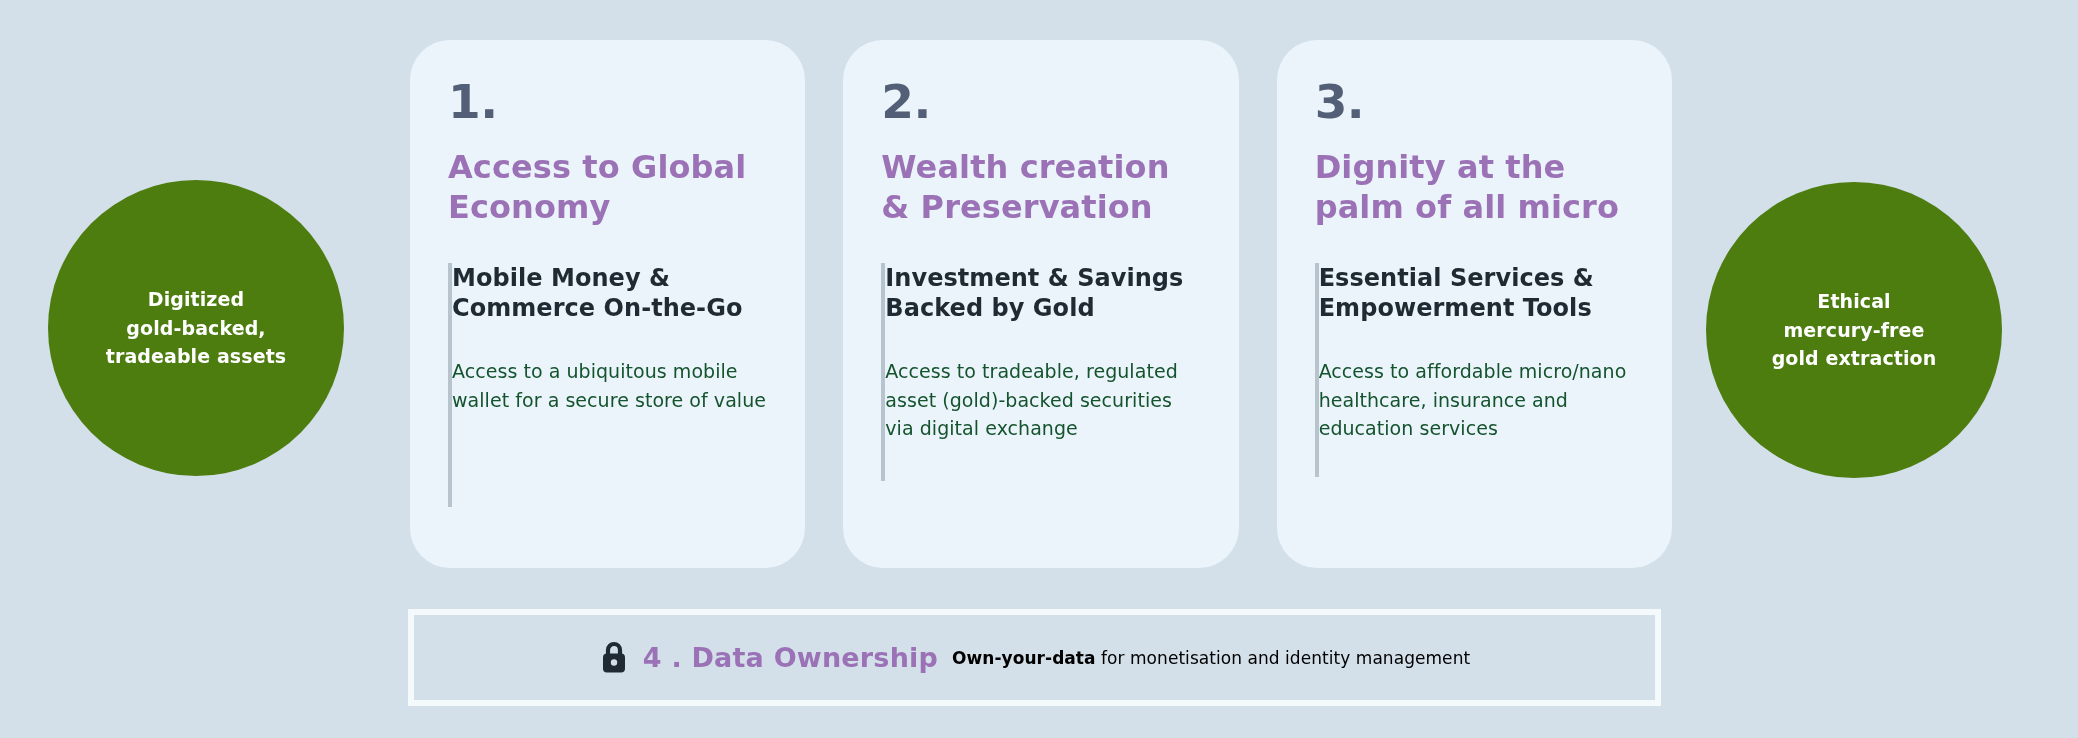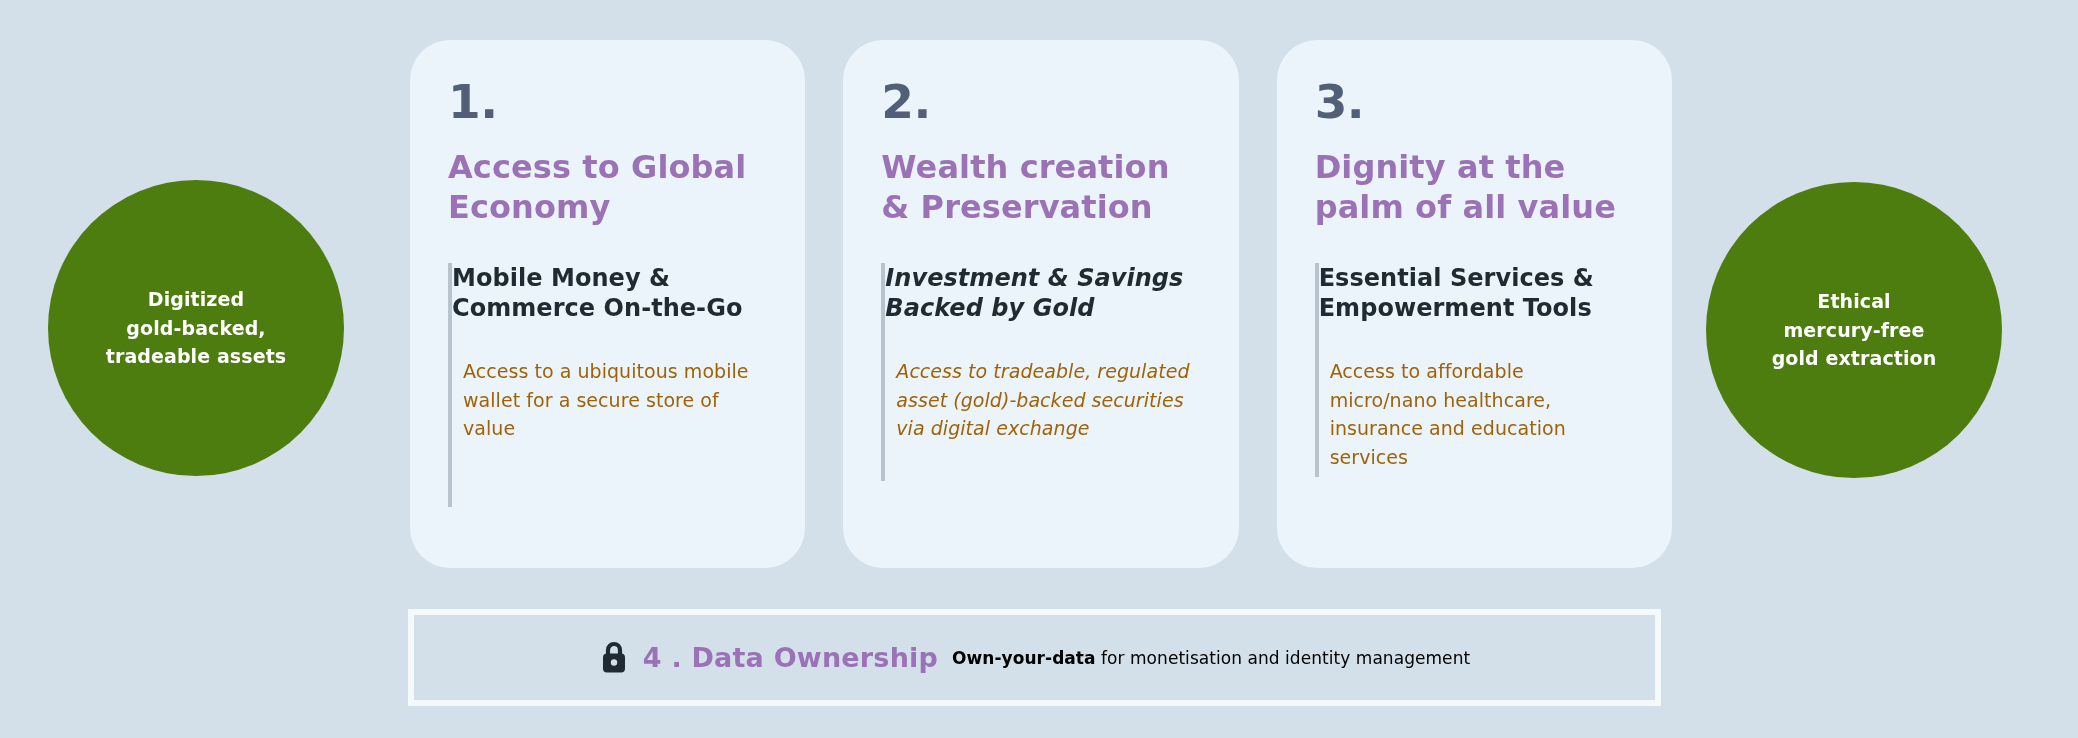--- a/index.html
+++ b/index.html
@@ -86,30 +86,30 @@
   }
   .card-subheading {
     color: #1f2a33;
     font-size: 24px;
     font-weight: bold;
     line-height: 1.26;
     margin: 0 0 34px 0;
     letter-spacing: 0.05px;
   }
   .card-text {
-    color: #a16207;
+    color: #14532d;
     font-size: 19px;
     font-weight: normal;
     line-height: 1.5;
-    margin: 11px;
+    margin: 0;
     letter-spacing: 0.05px;
   }
   
   #card-1 .card-body { min-height: 244px; }
-  #card-2 .card-body { min-height: 218px; font-style: italic; }
+  #card-2 .card-body { min-height: 218px; }
   #card-3 .card-body { min-height: 214px; }
 
   
   #banner {
     position: absolute;
     left: 408px;
     top: 609px;
     width: 1253px;
     height: 97px;
     box-sizing: border-box;
@@ -170,21 +170,21 @@
     <div class="card-number">2.</div>
     <div class="card-heading">Wealth creation &amp; Preservation</div>
     <div class="card-body">
       <div class="card-subheading">Investment &amp; Savings Backed by Gold</div>
       <div class="card-text">Access to tradeable, regulated asset (gold)-backed securities via digital exchange</div>
     </div>
   </div>
 
   <div class="card" id="card-3">
     <div class="card-number">3.</div>
-    <div class="card-heading">Dignity at the palm of all value</div>
+    <div class="card-heading">Dignity at the palm of all micro</div>
     <div class="card-body">
       <div class="card-subheading">Essential Services &amp; Empowerment Tools</div>
       <div class="card-text">Access to affordable micro/nano healthcare, insurance and education services</div>
     </div>
   </div>
 
 </div>
 
 <div class="circle" id="circle-right">
   <div class="circle-text">Ethical

